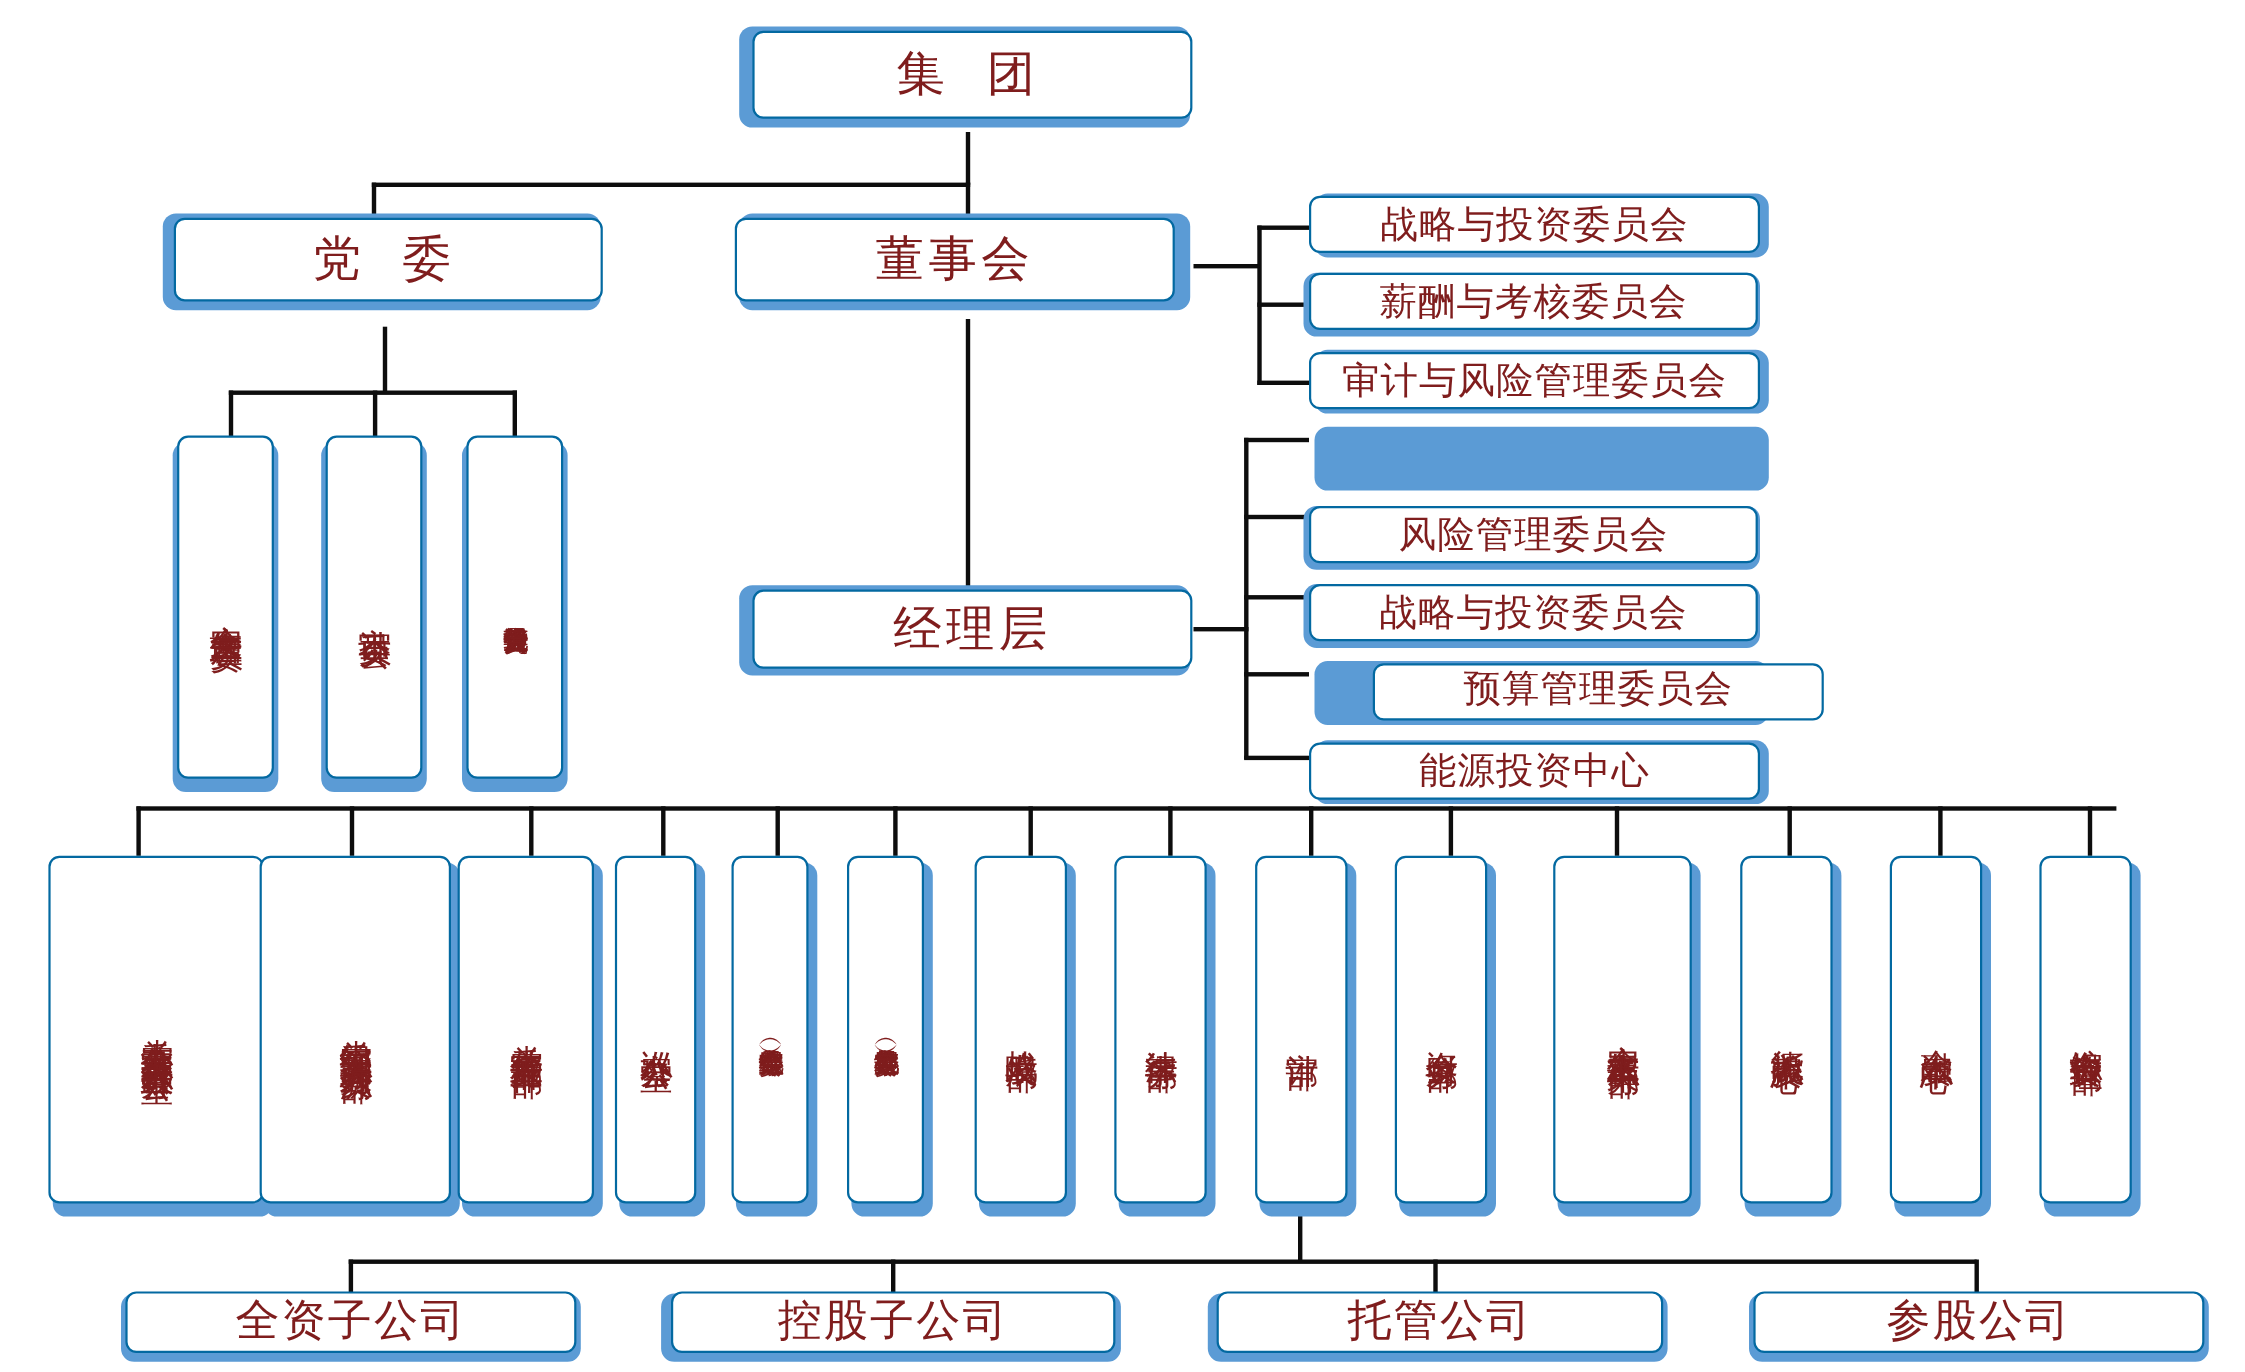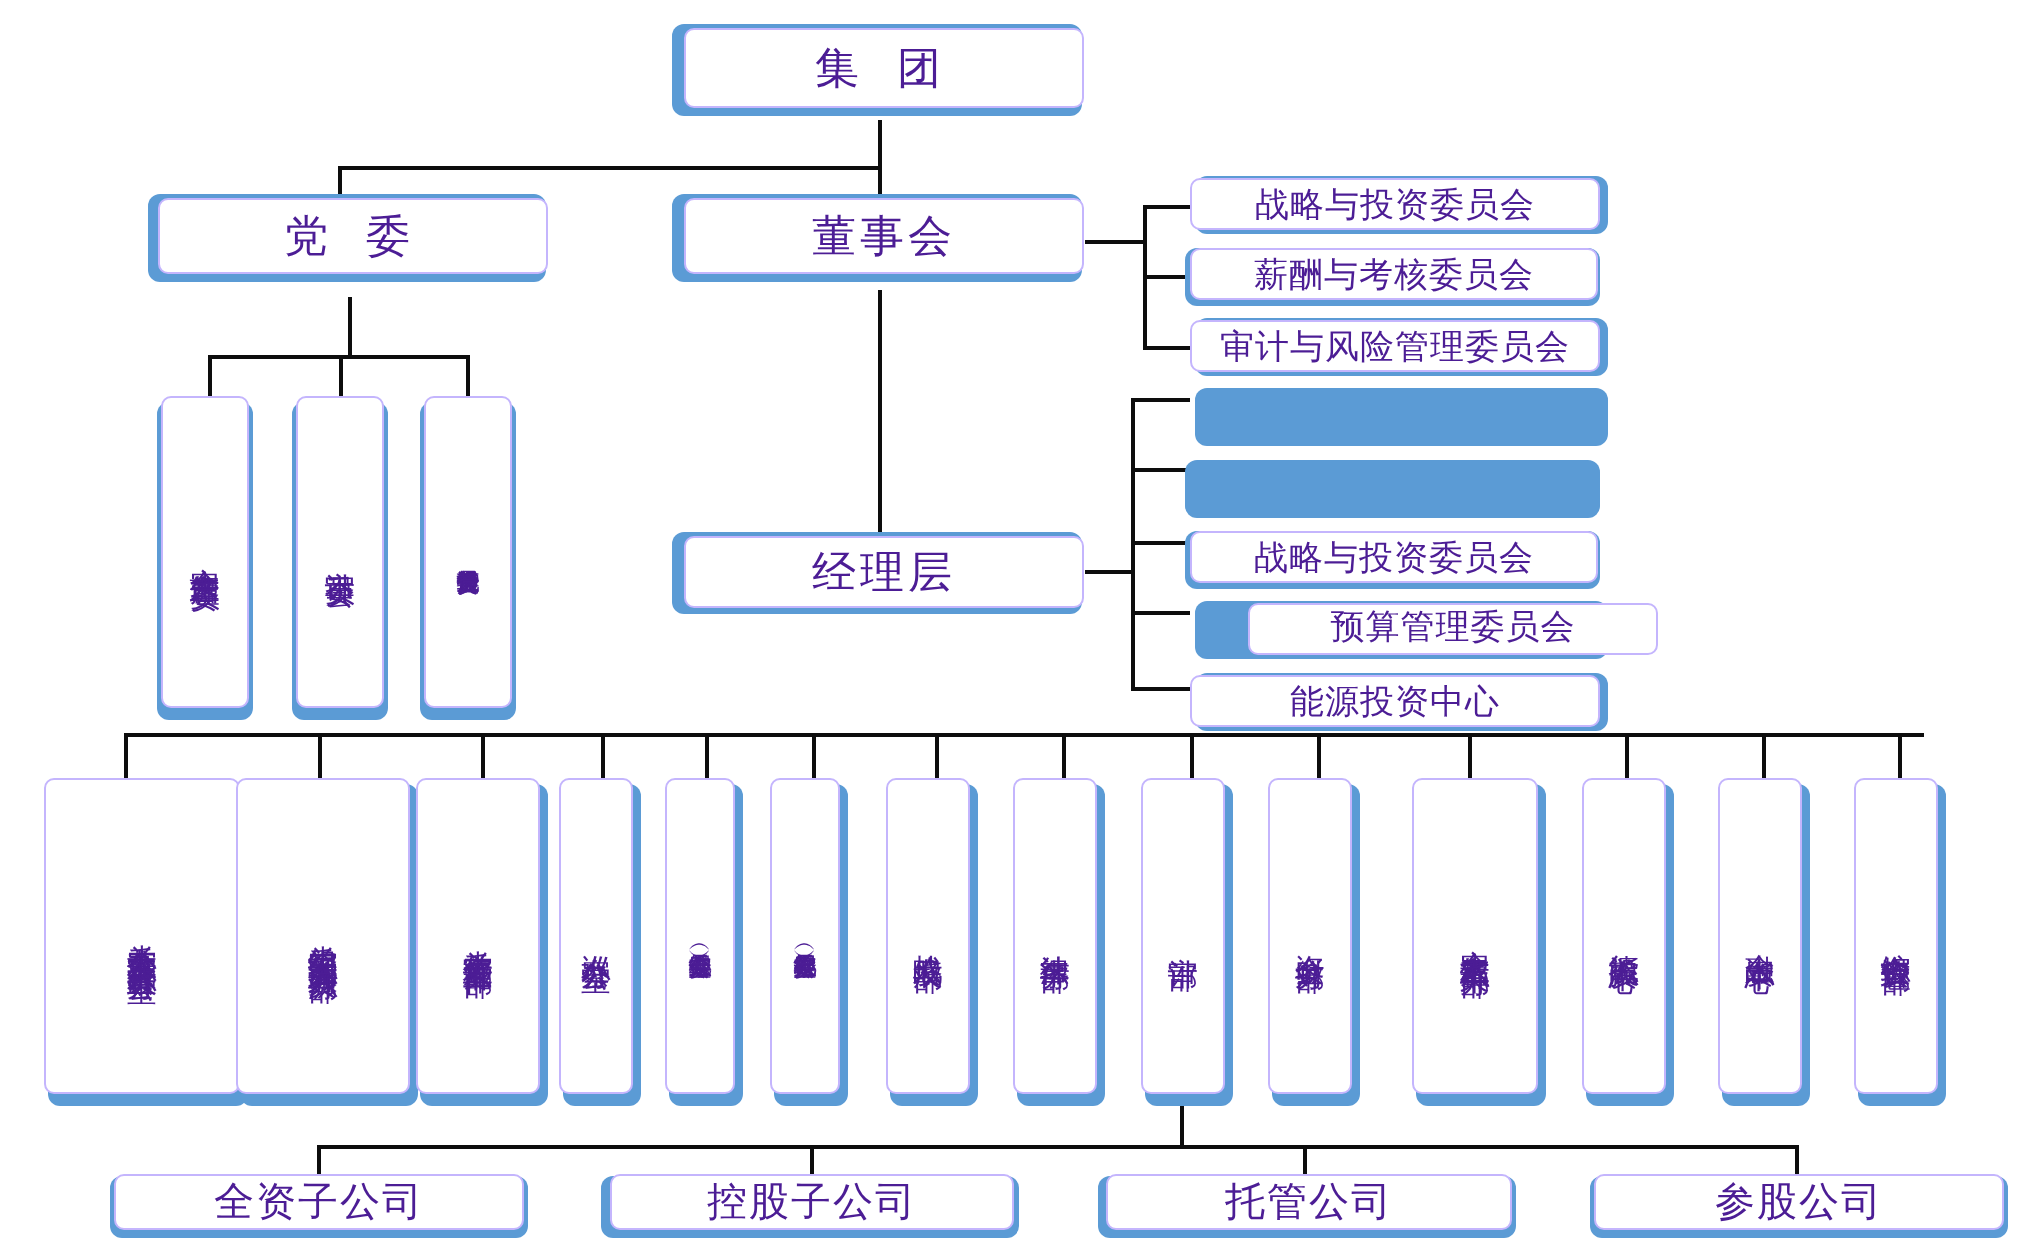--- a/index.html
+++ b/index.html
@@ -14,26 +14,26 @@
 
   
   .ln { position:absolute; background:#0d0d0d; }
   .lnh { height:4px; }
   .lnv { width:4px; }
 
   
   .box {
     position:absolute;
     background:#ffffff;
-    border:2px solid #c4b5fd;
+    border:2px solid #0369a1;
     border-radius:10px;
     display:flex;
     align-items:center;
     justify-content:center;
-    color:#4c1d95;
+    color:#7f1d1d;
     line-height:1.18;
     z-index:5;
   }
   
   .plate {
     position:absolute;
     background:#5b9bd5;
     border-radius:12px;
     z-index:4;
   }
@@ -111,21 +111,21 @@
   <div class="ln lnv" style="left:1303px; top:1145px; height:33px;"></div>
   <div class="ln lnv" style="left:1795px; top:1145px; height:33px;"></div>
 
   <div class="plate" style="left:672px; top:24px; width:410px; height:92px;"></div>
   <div class="box htxt big" style="left:684px; top:28px; width:400px; height:80px;">集  团</div>
 
   <div class="plate" style="left:148px; top:194px; width:398px; height:88px;"></div>
   <div class="box htxt big" style="left:158px; top:198px; width:390px; height:76px;">党  委</div>
 
   <div class="plate" style="left:672px; top:194px; width:410px; height:88px;"></div>
-  <div class="box htxt big" style="left:684px; top:198px; width:400px; height:76px; letter-spacing:4px;">董事会</div>
+  <div class="box htxt big" style="left:668px; top:198px; width:400px; height:76px; letter-spacing:4px;">董事会</div>
 
   <div class="plate" style="left:672px; top:532px; width:410px; height:82px;"></div>
   <div class="box htxt big" style="left:684px; top:536px; width:400px; height:72px; letter-spacing:4px;">经理层</div>
 
   <div class="plate" style="left:157px; top:402px; width:96px; height:318px;"></div>
   <div class="box vbox" style="left:161px; top:396px; width:88px; height:312px;">
     <span class="vtxt">安全生产管理委员</span>
   </div>
 
   <div class="plate" style="left:292px; top:402px; width:96px; height:318px;"></div>
@@ -143,20 +143,21 @@
 
   <div class="plate" style="left:1185px; top:248px; width:415px; height:58px;"></div>
   <div class="box htxt" style="left:1190px; top:248px; width:408px; height:52px;">薪酬与考核委员会</div>
 
   <div class="plate" style="left:1195px; top:318px; width:413px; height:58px;"></div>
   <div class="box htxt" style="left:1190px; top:320px; width:410px; height:52px;">审计与风险管理委员会</div>
 
   <div class="plate" style="left:1195px; top:388px; width:413px; height:58px;"></div>
 
   <div class="plate" style="left:1185px; top:460px; width:415px; height:58px;"></div>
+  <div class="box htxt" style="left:1190px; top:460px; width:408px; height:52px;">风险管理委员会</div>
 
   <div class="plate" style="left:1185px; top:531px; width:415px; height:58px;"></div>
   <div class="box htxt" style="left:1190px; top:531px; width:408px; height:52px;">战略与投资委员会</div>
 
   <div class="plate" style="left:1195px; top:601px; width:413px; height:58px;"></div>
   <div class="box htxt" style="left:1248px; top:603px; width:410px; height:52px;font-family:Liberation Mono, monospace;">预算管理委员会</div>
 
   <div class="plate" style="left:1195px; top:673px; width:413px; height:58px;"></div>
   <div class="box htxt" style="left:1190px; top:675px; width:410px; height:52px;">能源投资中心</div>
 

